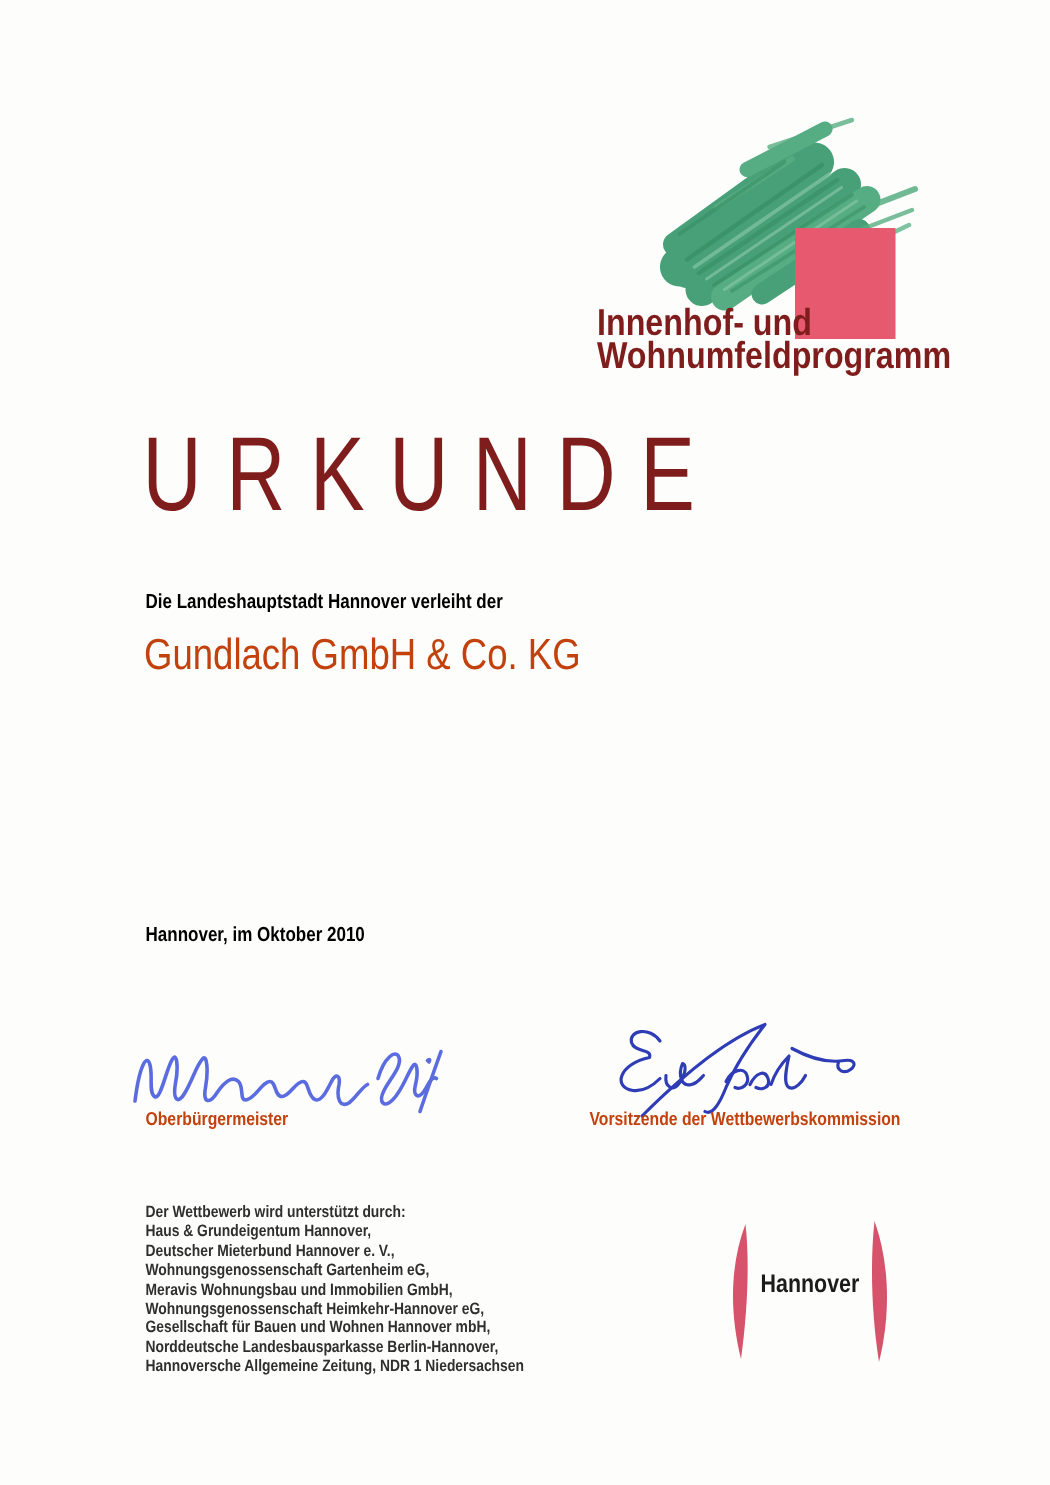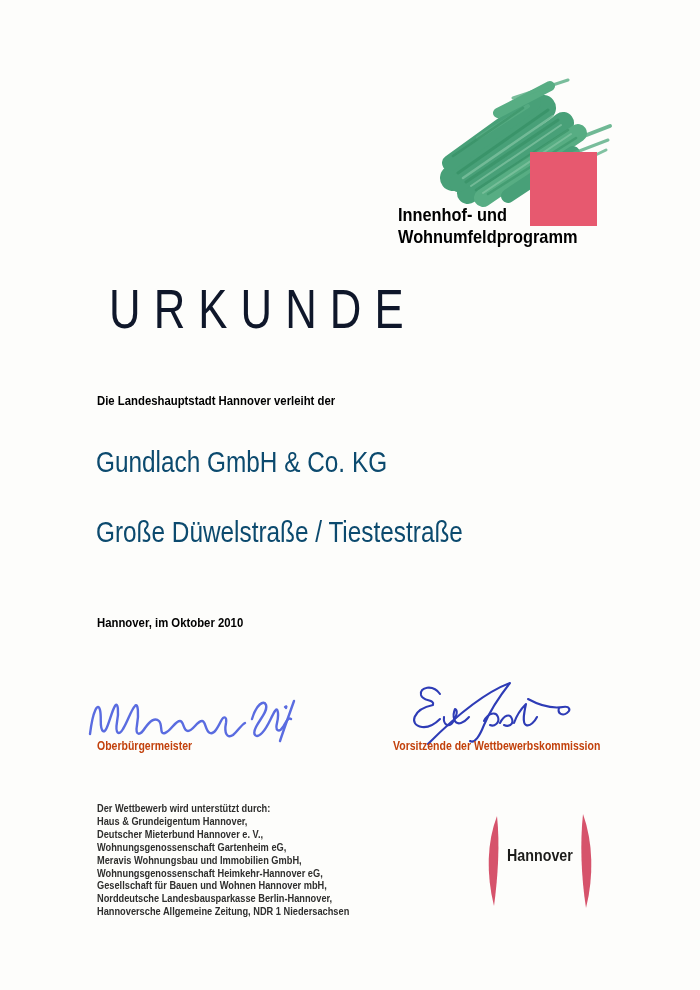--- a/index.html
+++ b/index.html
@@ -7,30 +7,30 @@
   .page{position:relative;width:700px;height:990px;background:#fdfdfb;overflow:hidden;}
 
   
   .cx{display:inline-block;transform:scaleX(0.84);transform-origin:0 50%;white-space:nowrap;}
 
   .abs{position:absolute;}
 
   
   .brush-svg{left:438px;top:78px;width:182px;height:136px;z-index:1;}
   .pink-square{left:530px;top:152px;width:67px;height:74px;background:var(--square-pink,#e7596f);z-index:2;}
-  .program-logo-text{left:398px;top:204px;z-index:3;font-weight:700;font-size:19px;line-height:22px;color:#000000;}
+  .program-logo-text{left:398px;top:204px;z-index:3;font-weight:700;font-size:25px;line-height:22px;color:#7f1d1d;}
   .program-logo-text .cx{transform:scaleX(0.86);}
 
   
-  .cert-title{left:109px;top:281px;font-size:56px;font-weight:400;color:#0f172a;line-height:1;letter-spacing:0.30em;}
+  .cert-title{left:95px;top:281px;font-size:70px;font-weight:400;color:#7f1d1d;line-height:1;letter-spacing:0.30em;}
   .cert-title .cx{transform:scaleX(0.78);}
 
   
   .small-bold{font-size:13.5px;font-weight:700;color:#000000;line-height:1.2;}
-  .big-line{font-size:29px;font-weight:400;color:#0c4a6e;line-height:1.2;margin-top:25px;}
+  .big-line{font-size:29px;font-weight:400;color:#c2410c;line-height:1.2;}
   .intro{left:97px;top:393px;}
   .recipient{left:96px;top:420px;}
   .purpose{left:97px;top:463px;}
   .project{left:96px;top:490px;}
 
   .award-row{left:97px;top:566px;display:flex;align-items:baseline;gap:9px;}
   .award-prefix{font-size:13.5px;font-weight:700;color:#333231;}
   .award-text{font-family:"DejaVu Sans","Liberation Sans",sans-serif;font-size:33px;font-weight:400;color:var(--award-green,#3f8a6b);}
   .award-text .cx{transform:scaleX(0.82);}
 
@@ -102,23 +102,20 @@
 
   <div class="abs intro small-bold">
     <span class="cx">Die Landeshauptstadt Hannover verleiht der</span>
   </div>
 
   <div class="abs recipient big-line">
     <span class="cx">Gundlach GmbH &amp; Co. KG</span>
   </div>
 
 
-  <div class="abs project big-line">
-    <span class="cx">Große Düwelstraße / Tiestestraße</span>
-  </div>
 
 
   <div class="abs date-line small-bold">
     <span class="cx">Hannover, im Oktober 2010</span>
   </div>
 
   <svg class="abs sig-left-svg" width="212" height="52" viewBox="0 0 212 52" aria-hidden="true">
     <g class="sig" stroke-width="2.4">
       <path d="M4,40 C7,16 12,8 14,16 C16,24 13,34 17,37 C21,40 25,18 29,12 C32,7 33,18 31,28 C29,40 33,42 37,35 C42,27 45,16 49,12 C52,8 53,20 51,31 C49,42 54,42 59,34 C64,27 69,23 73,27 C77,31 73,41 79,39 C85,37 89,27 94,27 C98,27 97,37 102,37 C107,37 111,27 116,27 C120,27 119,37 124,39 C128,41 132,33 135,27 C138,21 141,23 140,29 C138,39 141,45 147,41 C152,37 155,31 159,29"></path>
       <path d="M166,25 C170,11 178,5 180,11 C182,17 174,25 170,33 C166,41 170,45 176,39 C182,33 185,23 189,17 C192,12 193,21 191,29 C189,37 193,39 197,33 C200,28 202,23 205,25"></path>

